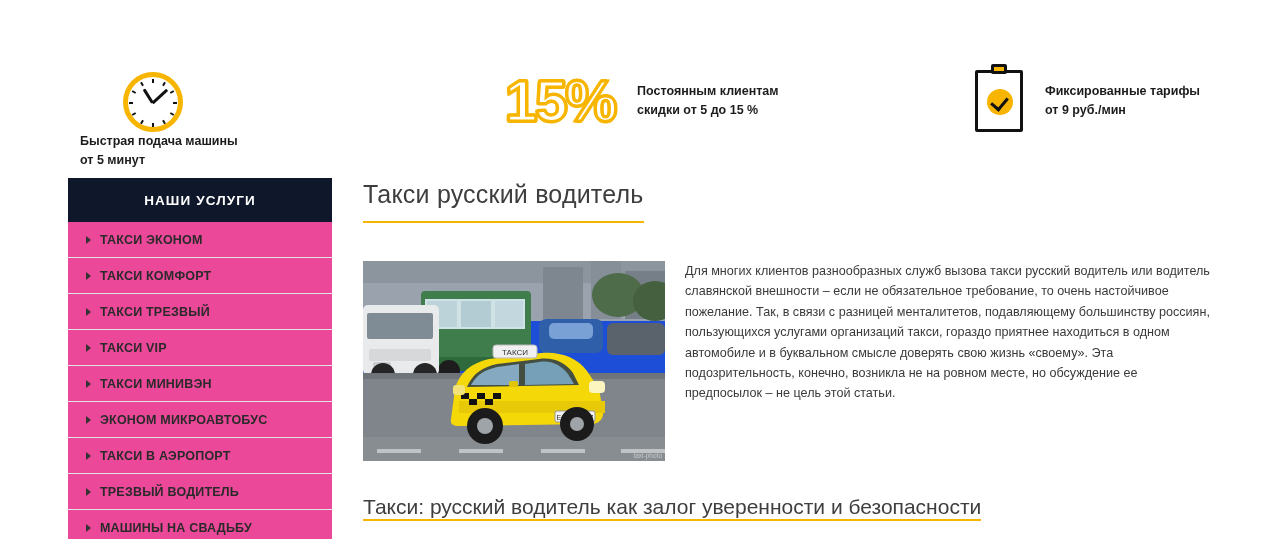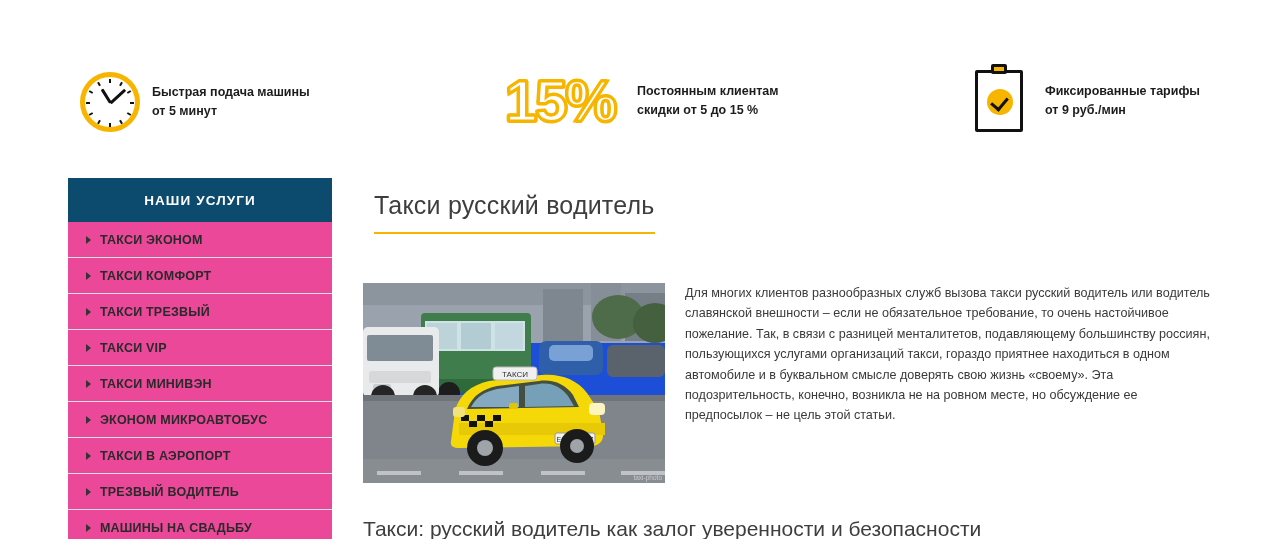--- a/index.html
+++ b/index.html
@@ -16,21 +16,21 @@
   .features {
     position: absolute;
     left: 0; top: 0;
     width: 1272px; height: 160px;
   }
   .feature {
     position: absolute;
     display: flex;
     align-items: center;
   }
-  .feature-1 { left: 80px; top: 72px; }
+  .feature-1 { left: 68px; top: 72px; flex-direction: column; }
   .feature-2 { left: 505px; top: 72px; }
   .feature-3 { left: 975px; top: 70px; }
 
   .feature-text {
     margin-left: 12px;
     line-height: 1.55;
   }
   .feature-text .l1, .feature-text .l2 {
     font-size: 12.5px;
     color: #1c1c1c;
@@ -120,21 +120,21 @@
   }
 
   
   .sidebar {
     position: absolute;
     left: 68px; top: 178px;
     width: 264px;
   }
   .sidebar-header {
     height: 44px;
-    background: #0c4a6e;
+    background: #0f172a;
     color: #ffffff;
     font-size: 13.5px;
     font-weight: bold;
     letter-spacing: 1.1px;
     display: flex;
     align-items: center;
     justify-content: center;
     text-transform: uppercase;
   }
   .sidebar-list { background: #f5f5f5; }
@@ -163,21 +163,21 @@
   
   .content {
     position: absolute;
     left: 363px; top: 180px;
     width: 848px;
   }
   .h1 {
     font-size: 25px;
     color: #3e3e3e;
     font-weight: normal;
-    margin: 11px;
+    margin: 0;
     padding-bottom: 12px;
     display: inline-block;
     border-bottom: 2px solid #f7b500;
     letter-spacing: 0.2px;
   }
   .article {
     margin-top: 38px;
     display: flex;
     align-items: flex-start;
   }

